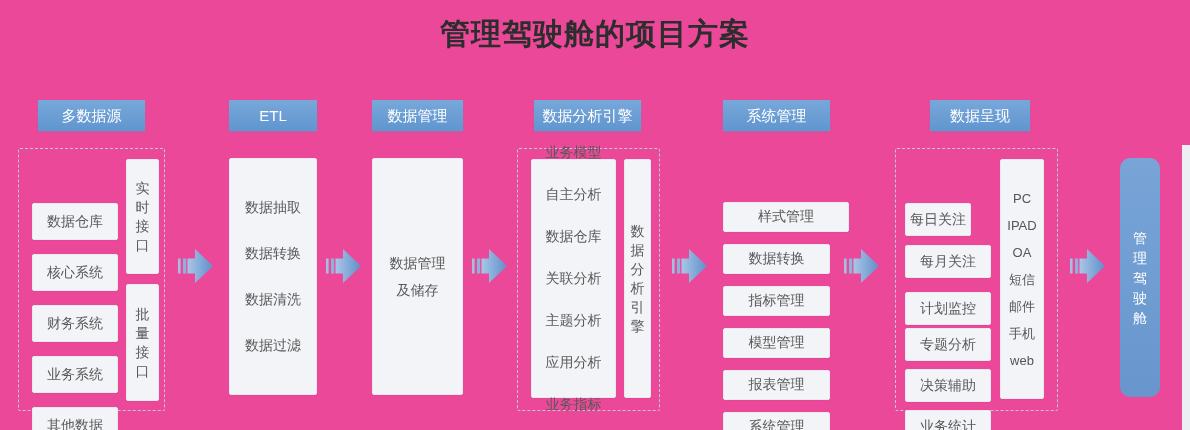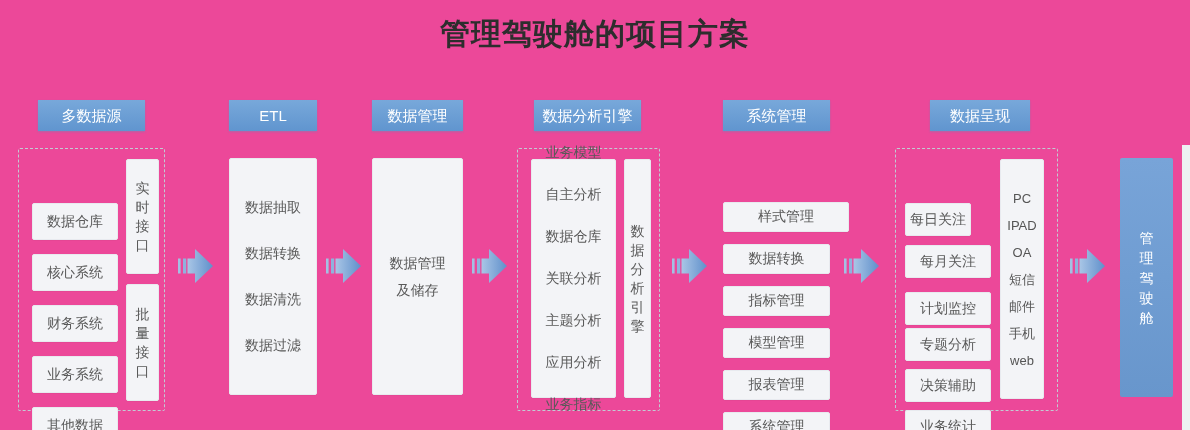--- a/index.html
+++ b/index.html
@@ -13,21 +13,21 @@
        box-shadow:0 1px 2px rgba(100,140,185,.45);}
   .dashed{position:absolute;top:148px;height:261px;border:1px dashed #c2cad3;border-radius:2px;}
   .gbox{position:absolute;background:#f3f4f7;border:1px solid #e8eaef;border-radius:2px;
         box-shadow:0 1px 1px rgba(0,0,0,.03);box-sizing:border-box;}
   .cell{display:flex;align-items:center;justify-content:center;font-size:14px;color:#595959;margin-top:44px;}
   .stack{display:flex;flex-direction:column;justify-content:center;align-items:center;
          font-size:14px;color:#595959;}
   .vtext{width:16px;word-break:break-all;text-align:center;line-height:19px;
          font-size:14px;color:#595959;}
   .arrow{position:absolute;top:249px;width:36px;height:34px;}
-  .result{position:absolute;left:1120px;top:158px;width:53px;height:239px;border-radius:2px;
+  .result{position:absolute;left:1120px;top:158px;width:40px;height:239px;border-radius:10px;
           background:linear-gradient(180deg,#78a4d8,#6896cc);
           display:flex;align-items:center;justify-content:center;}
   .result .vtext{color:#ffffff;line-height:20px;}
   .channel-line{line-height:15px;font-size:13px;color:#555;}
   .strip{position:absolute;left:1182px;top:145px;width:8px;height:285px;background:#edf0f3;}
 </style>
 </head>
 <body>
 
 <div class="stage">

